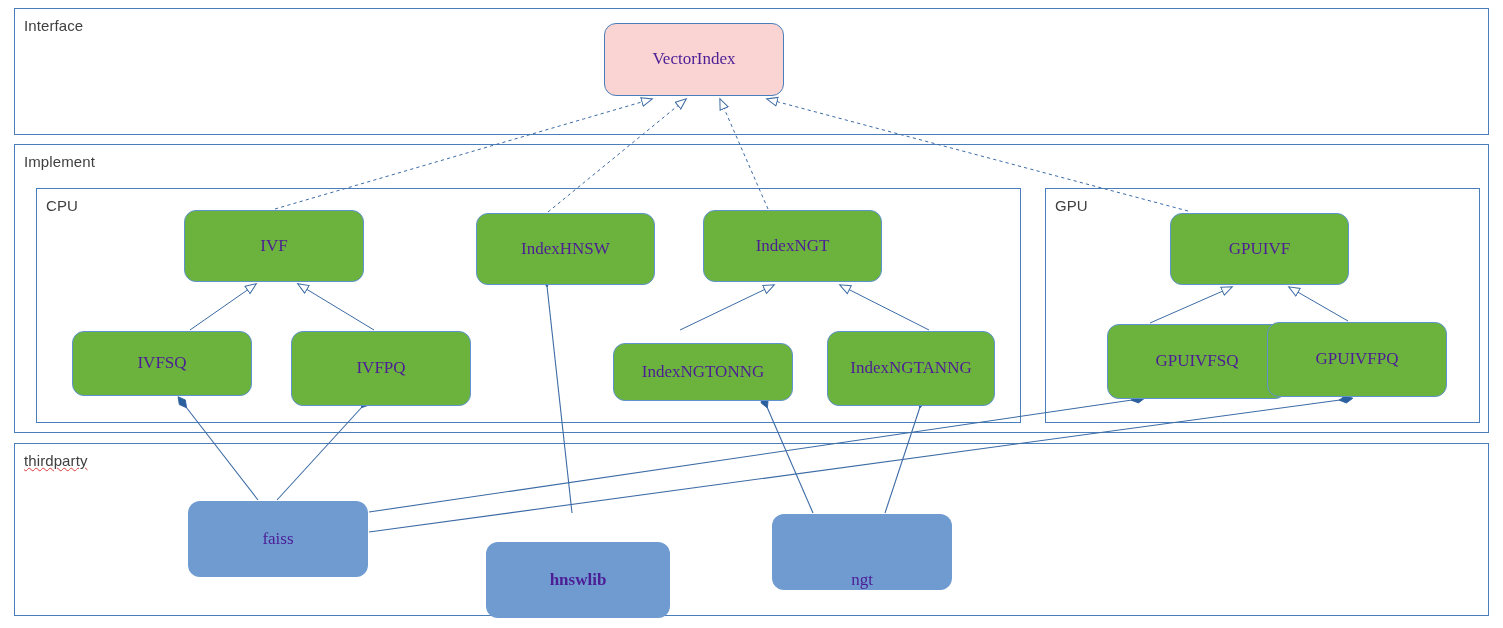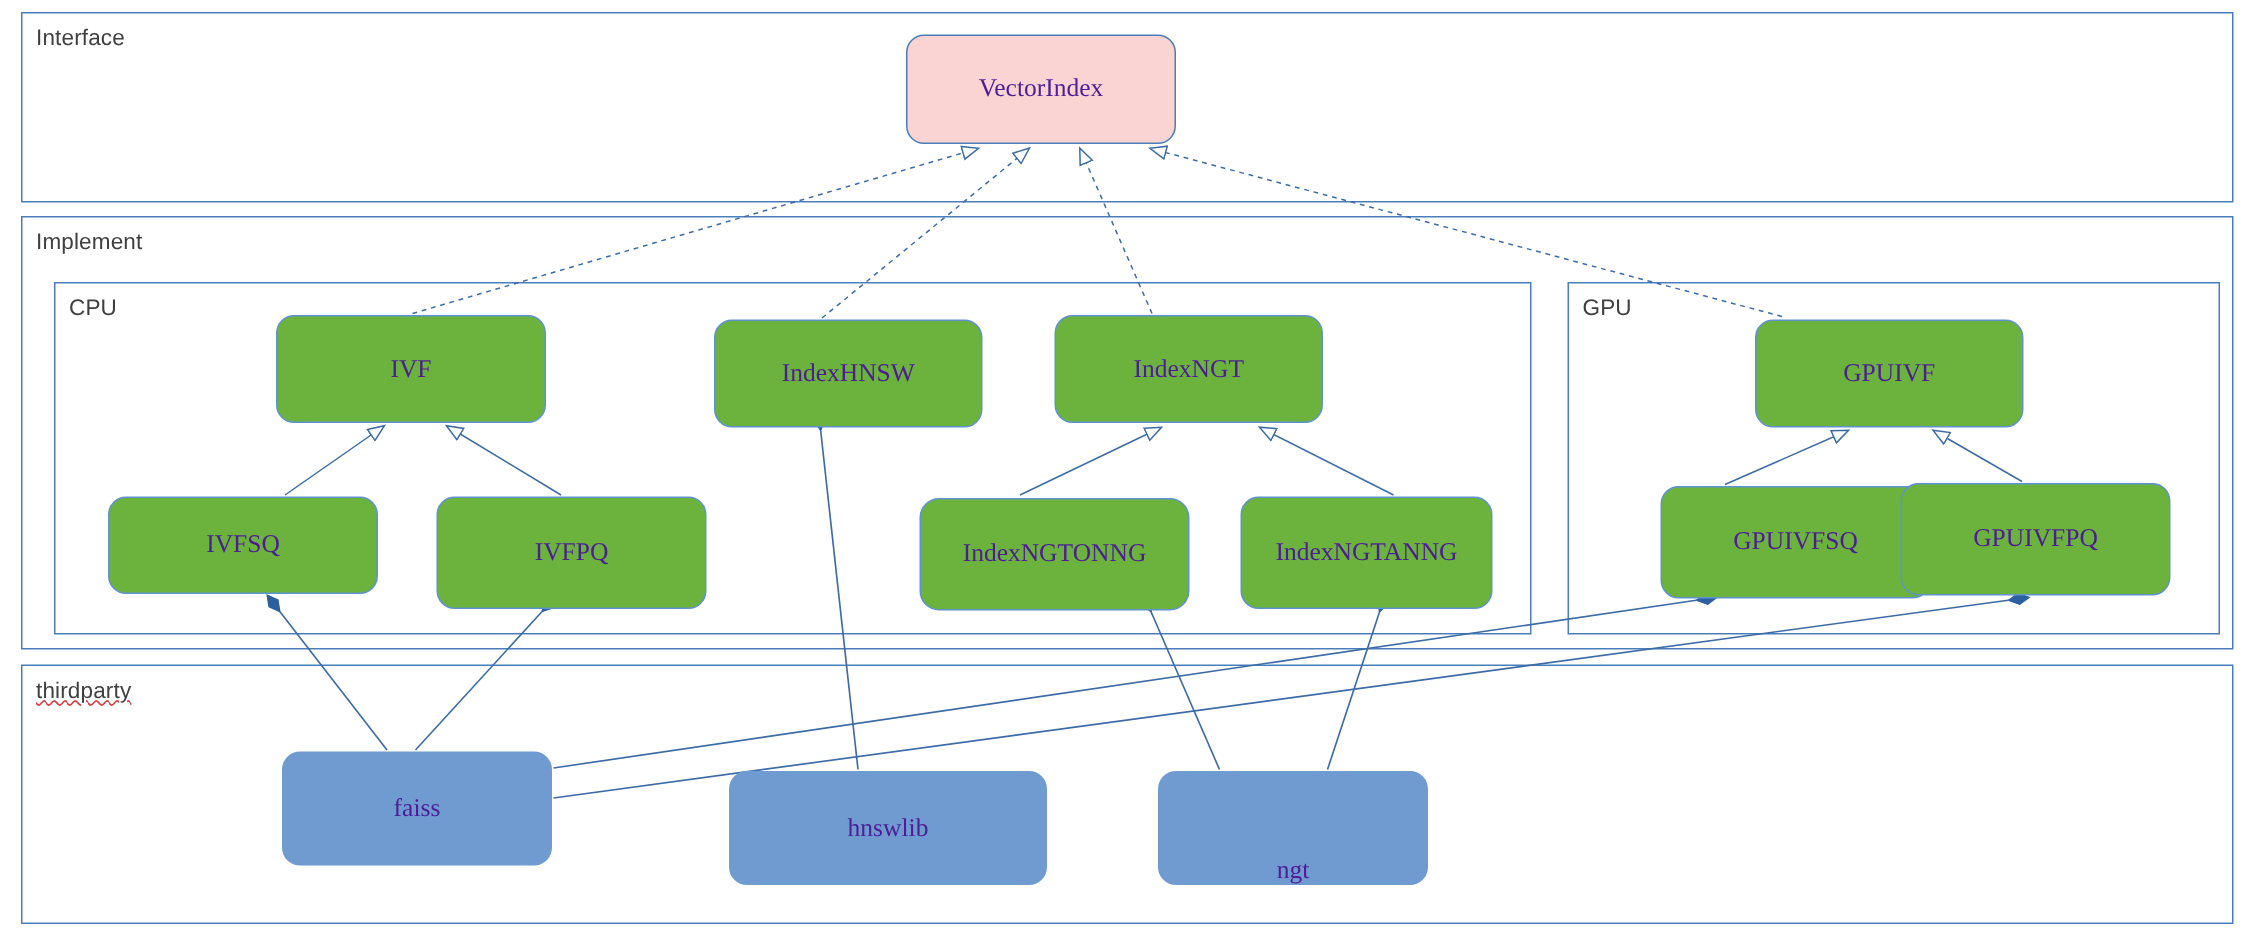--- a/index.html
+++ b/index.html
@@ -126,36 +126,36 @@
       </div>
       <div class="node impl" style="left: 1170px; top: 213px; width: 179px; height: 72px;">
         <span>GPUIVF</span>
       </div>
       <div class="node impl" style="left: 72px; top: 331px; width: 180px; height: 65px;">
         <span>IVFSQ</span>
       </div>
       <div class="node impl" style="left: 291px; top: 331px; width: 180px; height: 75px;">
         <span>IVFPQ</span>
       </div>
-      <div class="node impl" style="left: 613px; top: 332px; width: 180px; height: 75px; border-radius: 13px;">
+      <div class="node impl" style="left: 613px; top: 343px; width: 180px; height: 58px;">
         <span>IndexNGTONNG</span>
       </div>
       <div class="node impl" style="left: 827px; top: 331px; width: 168px; height: 75px;">
         <span>IndexNGTANNG</span>
       </div>
       <div class="node impl" style="left: 1063px; top: 324px; width: 180px; height: 75px; margin-left: 44px;">
         <span>GPUIVFSQ</span>
       </div>
       <div class="node impl" style="left: 1267px; top: 322px; width: 180px; height: 75px;">
         <span>GPUIVFPQ</span>
       </div>
       <div class="node third" style="left: 188px; top: 501px; width: 180px; height: 76px;">
         <span>faiss</span>
       </div>
-      <div class="node third" style="left: 486px; top: 514px; width: 212px; height: 76px;">
+      <div class="node third" style="left: 486px; top: 542px; width: 184px; height: 76px; font-weight: bold;">
         <span>hnswlib</span>
       </div>
       <div class="node third" style="left: 772px; top: 514px; width: 180px; height: 76px; align-items: flex-end;">
         <span>ngt</span>
       </div>
     </div>
 
 </div>
 
 </body></html>

